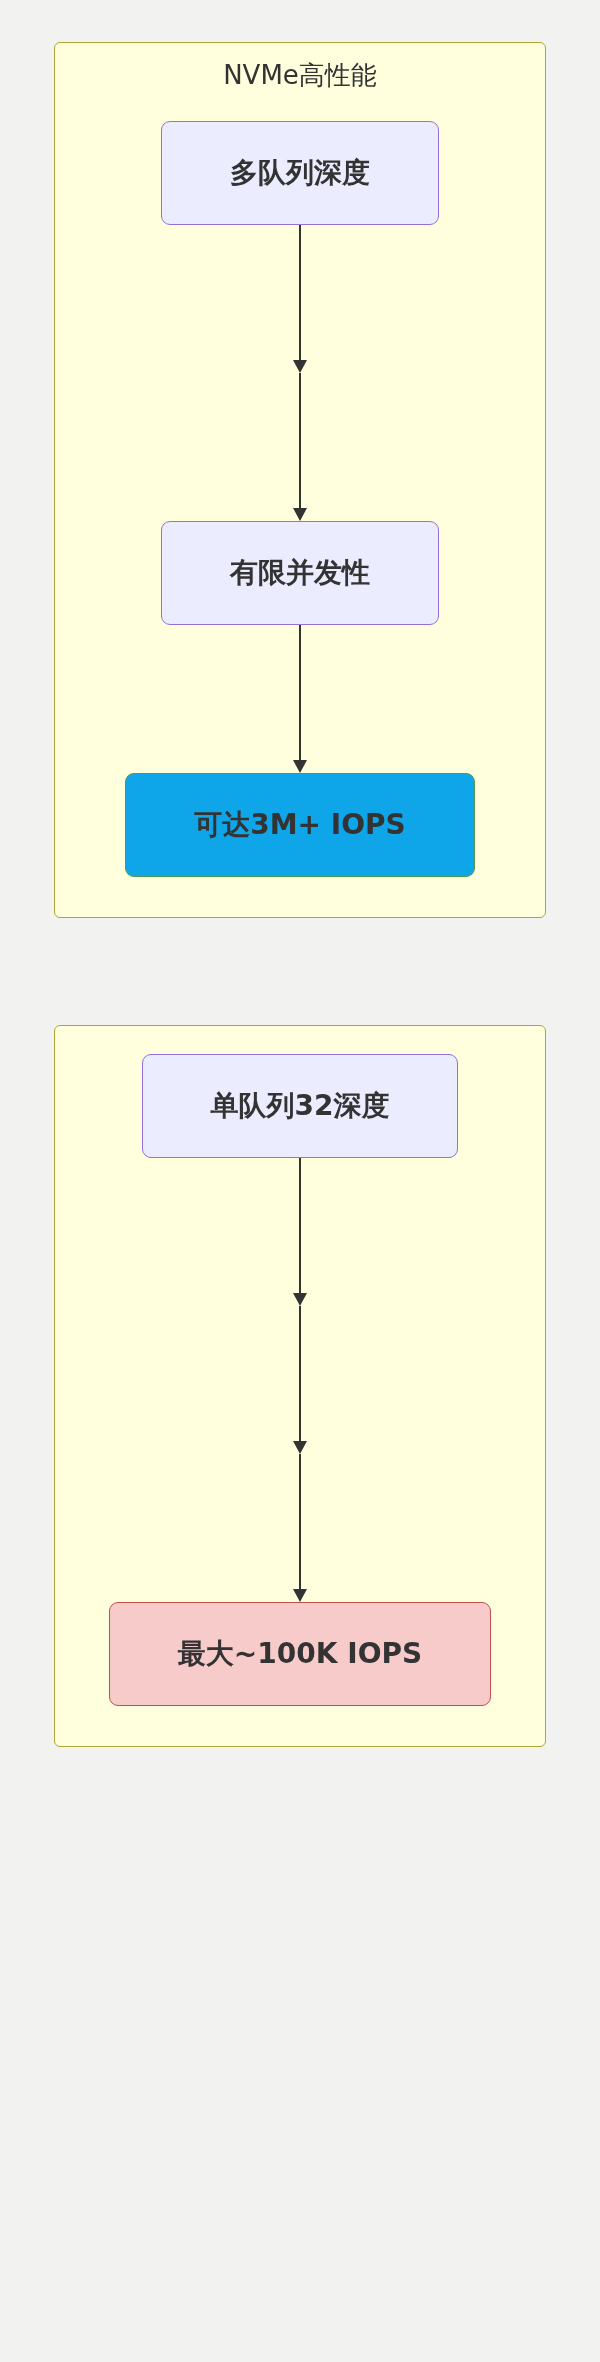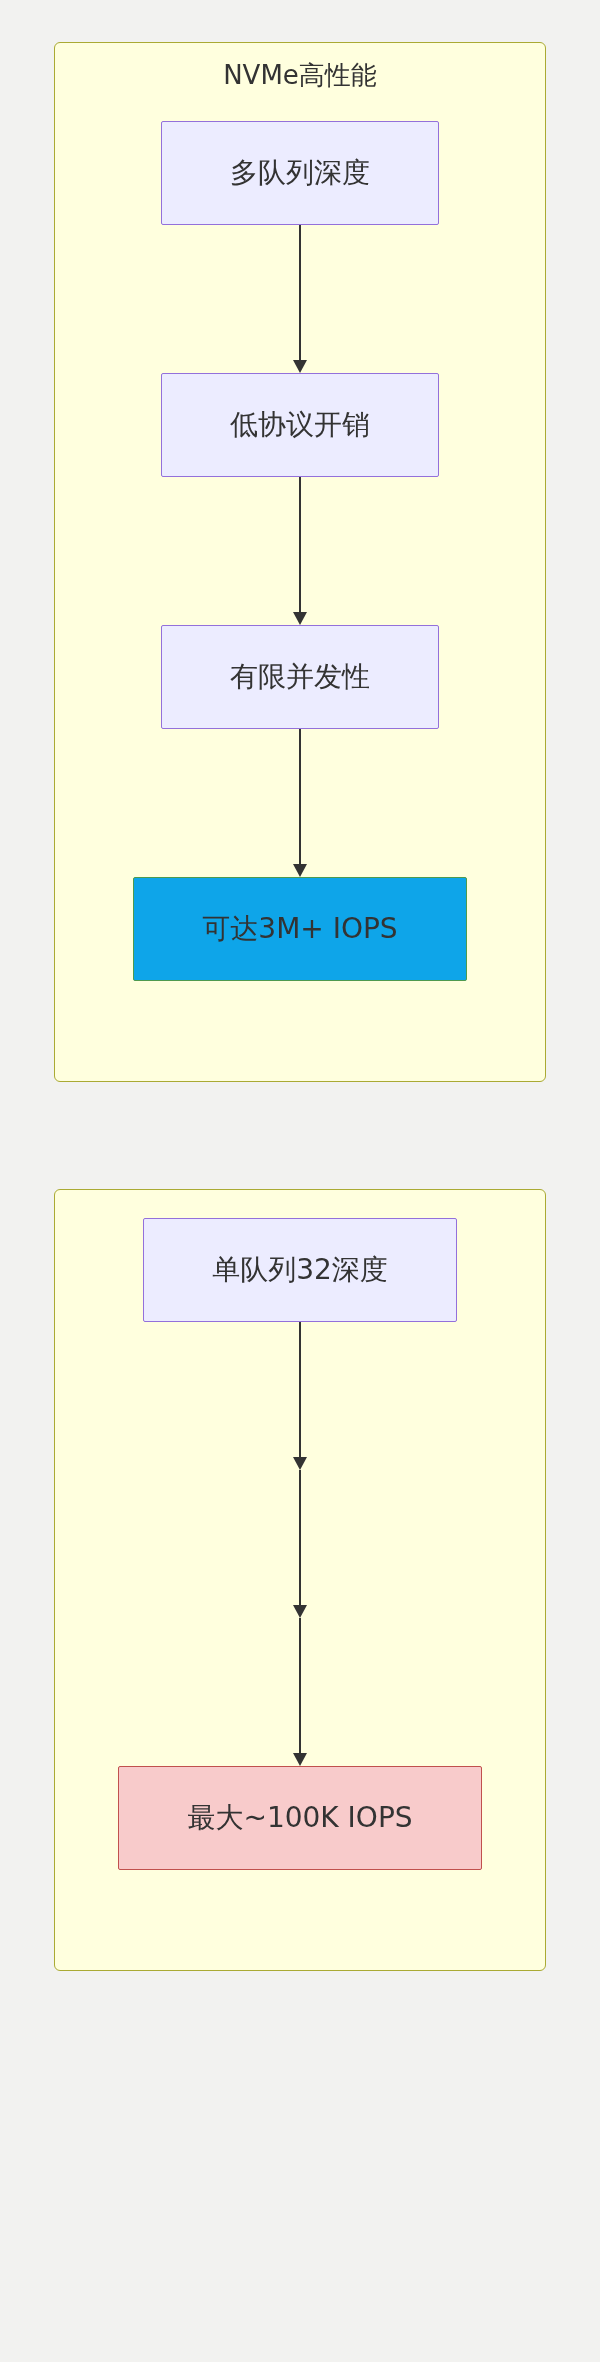--- a/index.html
+++ b/index.html
@@ -19,21 +19,21 @@
     padding-top: 42px;
   }
   .cluster {
     width: 492px;
     background: #ffffde;
     border: 1px solid #aaaa33;
     border-radius: 6px;
     display: flex;
     flex-direction: column;
     align-items: center;
-    padding-bottom: 100px;
+    padding-bottom: 40px;
   }
   .cluster + .cluster-gap { }
   .cluster-gap { height: 107px; flex: 0 0 auto; }
   .cluster-title {
     margin-top: 16px;
     font-size: 26px;
     line-height: 1.3;
     color: #333333;
     text-align: center;
   }
@@ -42,22 +42,23 @@
     min-height: 104px;
     padding: 10px 68px;
     display: flex;
     align-items: center;
     justify-content: center;
     font-size: 28px;
     color: #333333;
     text-align: center;
     background: #ECECFF;
     border: 1.5px solid #9370DB;
-    border-radius: 2px;
+    border-radius: 9px;
     white-space: nowrap;
+    font-weight: bold;
   }
   .node.first { margin-top: 28px; }
   .node.success {
     background: #0ea5e9;
     border-color: #4E9A4E;
   }
   .node.danger {
     background: #F8CBCB;
     border-color: #C0504D;
     text-align: center;
@@ -89,21 +90,20 @@
   <div class="cluster">
     <div class="cluster-title">NVMe高性能</div>
 
     <div class="node first">多队列深度</div>
 
     <div class="arrow">
       <div class="arrow-line"></div>
       <div class="arrow-head"></div>
     </div>
 
-    <div class="node">低协议开销</div>
 
     <div class="arrow">
       <div class="arrow-line"></div>
       <div class="arrow-head"></div>
     </div>
 
     <div class="node">有限并发性</div>
 
     <div class="arrow">
       <div class="arrow-line"></div>

